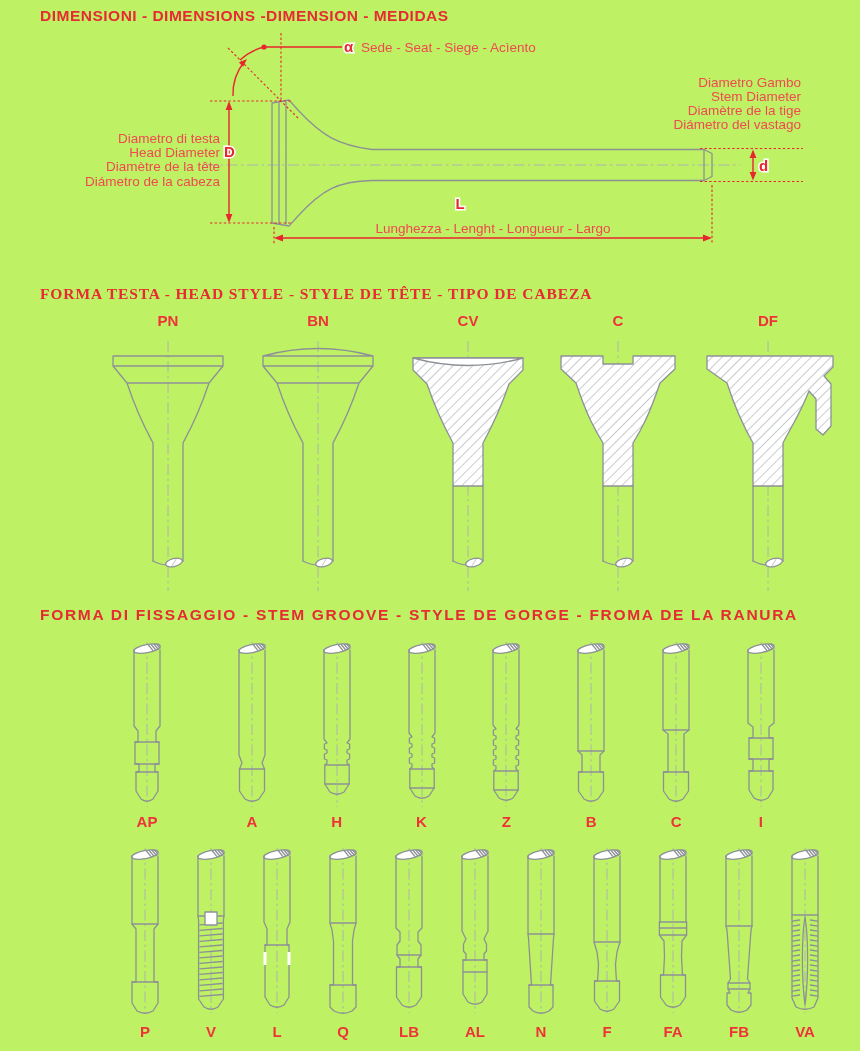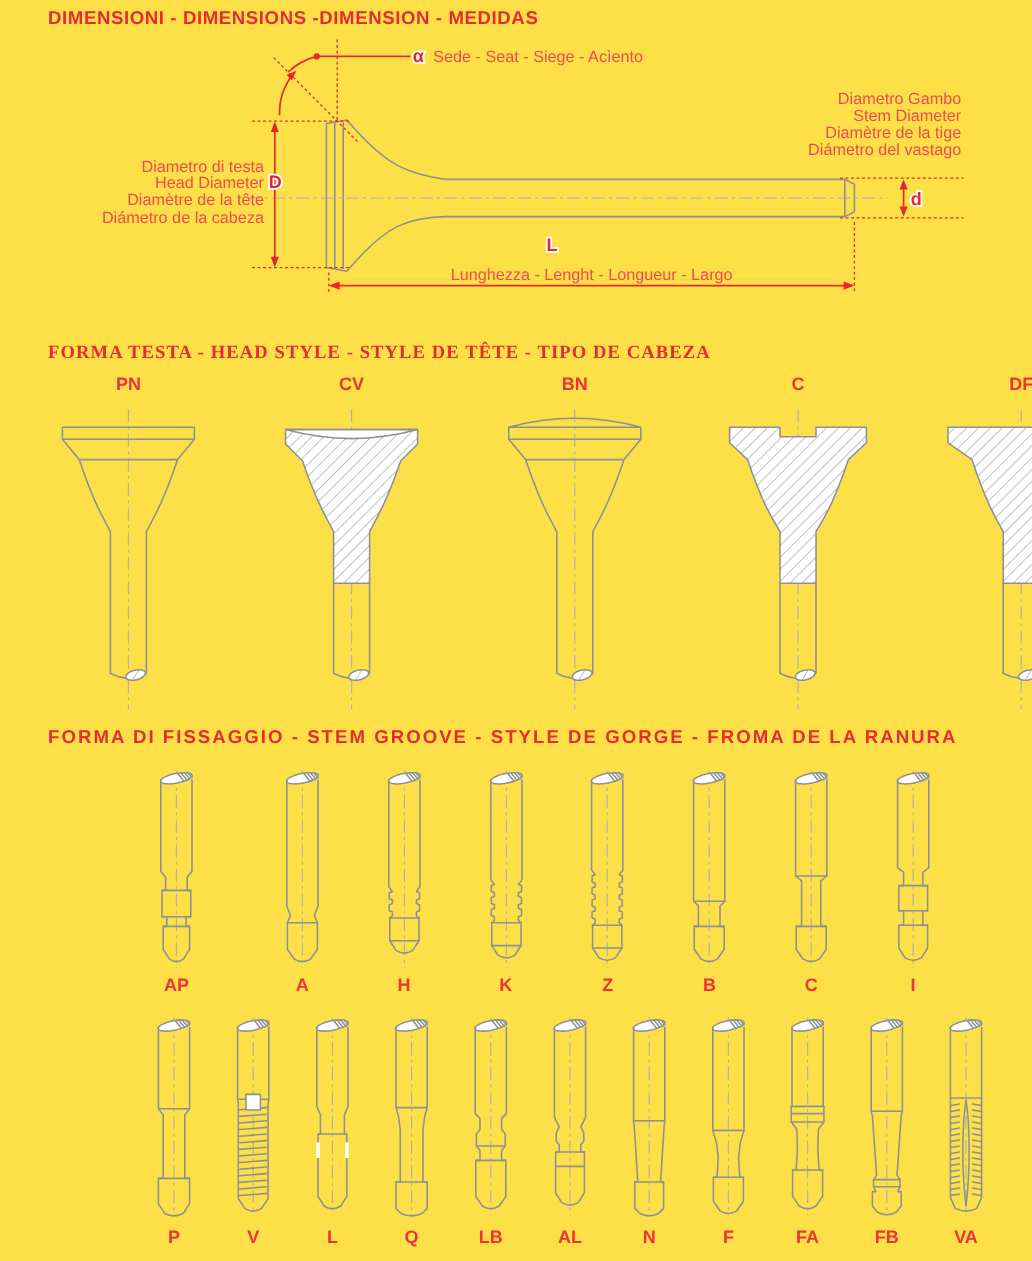--- a/index.html
+++ b/index.html
@@ -1,31 +1,31 @@
 <!DOCTYPE html>
 <html><head>
 <meta charset="utf-8">
 <style>
   html,body{margin:0;padding:0;background:#fff;}
-  .page{position:relative;width:860px;height:1051px;background:#fde047;overflow:hidden;
+  .page{position:relative;width:860px;height:1051px;background:#bef264;overflow:hidden;
         font-family:"Liberation Sans",sans-serif;}
   .heading{position:absolute;left:40px;color:#e62b33;font-weight:700;font-size:15.5px;white-space:nowrap;}
   .t1{top:7px;letter-spacing:.5px;}
   .t2{top:285px;letter-spacing:.9px;font-family:Liberation Serif, serif;}
   .t3{top:606px;letter-spacing:1.7px;}
   .dimsvg{position:absolute;left:0;top:30px;}
   svg .g{stroke:#8d9196;stroke-width:1.3;stroke-linejoin:round;stroke-linecap:round;}
   svg .cl{stroke:#aaaeb3;stroke-width:.9;stroke-dasharray:11 3.5 2.5 3.5;fill:none;}
   svg .rd{stroke:#e8262e;stroke-width:1.1;stroke-dasharray:2.4 2.2;fill:none;}
   svg .rs{stroke:#e8262e;stroke-width:1.4;fill:none;}
   svg .raf{fill:#e8262e;stroke:none;}
   svg text{font-family:"Liberation Sans",sans-serif;}
   .dimletter{font-weight:700;font-size:15px;fill:#e8262e;paint-order:stroke;stroke:#fff;stroke-width:3px;}
   .rlab{font-size:13.5px;fill:#ef4a50;}
-  .hrow{position:absolute;left:32px;top:312px;width:811px;display:flex;justify-content:flex-start;gap:36px;}
+  .hrow{position:absolute;left:32px;top:312px;width:811px;display:flex;justify-content:flex-end;}
   .hcell{width:150px;display:flex;flex-direction:column;align-items:center;}
   .figlabel{color:#ee3339;font-weight:700;font-size:15px;height:24px;}
   .grow{position:absolute;display:flex;justify-content:space-between;}
   .r1{left:114px;top:640px;width:680px;}
   .r1 .gcell:first-child{margin-right:20px;text-align:center;}
   .r2{left:112px;top:842px;width:722px;}
   .r2 svg{height:178px;}
   .gcell{width:66px;display:flex;flex-direction:column;align-items:center;}
   .glabel{color:#ee3339;font-weight:700;font-size:15px;margin-top:3px;}
 </style>
@@ -101,36 +101,36 @@
         <div class="figlabel">PN</div>
         <svg viewBox="0 0 150 262" width="150" height="262">
           <line class="cl" x1="75" y1="5" x2="75" y2="255"></line>
           <path class="g" fill="none" d="M20,20 H130 V30 H20 Z M20,30 L34,47 M130,30 L116,47 M34,47 H116
    M34,47 C45,80 53,94 60,107 L60,225 M116,47 C105,80 97,94 90,107 L90,225 "></path>
           <path class="g" fill="none" d="M60,225 Q75,233 90,225"></path>
           <ellipse class="g" cx="81" cy="226.5" rx="8.5" ry="4" transform="rotate(-14 81 226.5)" fill="url(#hatch)"></ellipse>
         </svg>
       </div>
       <div class="hcell">
+        <div class="figlabel">BN</div>
+        <svg viewBox="0 0 150 262" width="150" height="262">
+          <line class="cl" x1="75" y1="5" x2="75" y2="255"></line>
+          <path class="g" fill="none" d="M20,20 H130 V30 H20 Z M20,30 L34,47 M130,30 L116,47 M34,47 H116
+   M34,47 C45,80 53,94 60,107 L60,225 M116,47 C105,80 97,94 90,107 L90,225 M20,20 Q75,5 130,20"></path>
+          <path class="g" fill="none" d="M60,225 Q75,233 90,225"></path>
+          <ellipse class="g" cx="81" cy="226.5" rx="8.5" ry="4" transform="rotate(-14 81 226.5)" fill="url(#hatch)"></ellipse>
+        </svg>
+      </div>
+      <div class="hcell">
         <div class="figlabel">CV</div>
         <svg viewBox="0 0 150 262" width="150" height="262">
           <line class="cl" x1="75" y1="5" x2="75" y2="255"></line>
           <path class="g" fill="url(#hatch)" d="M20,22 H130 V34 L116,48 C105,80 97,94 90,107 L90,150 L60,150 L60,107 C53,94 45,80 34,48 L20,34 Z"></path>
           <path class="g" fill="#fff" d="M20,22 Q75,37 130,22 L20,22 Z"></path>
           <path class="g" fill="none" d="M60,150 L60,225 M90,150 L90,225"></path>
-          <path class="g" fill="none" d="M60,225 Q75,233 90,225"></path>
-          <ellipse class="g" cx="81" cy="226.5" rx="8.5" ry="4" transform="rotate(-14 81 226.5)" fill="url(#hatch)"></ellipse>
-        </svg>
-      </div>
-      <div class="hcell">
-        <div class="figlabel">BN</div>
-        <svg viewBox="0 0 150 262" width="150" height="262">
-          <line class="cl" x1="75" y1="5" x2="75" y2="255"></line>
-          <path class="g" fill="none" d="M20,20 H130 V30 H20 Z M20,30 L34,47 M130,30 L116,47 M34,47 H116
-   M34,47 C45,80 53,94 60,107 L60,225 M116,47 C105,80 97,94 90,107 L90,225 M20,20 Q75,5 130,20"></path>
           <path class="g" fill="none" d="M60,225 Q75,233 90,225"></path>
           <ellipse class="g" cx="81" cy="226.5" rx="8.5" ry="4" transform="rotate(-14 81 226.5)" fill="url(#hatch)"></ellipse>
         </svg>
       </div>
       <div class="hcell">
         <div class="figlabel">C</div>
         <svg viewBox="0 0 150 262" width="150" height="262">
           <line class="cl" x1="75" y1="5" x2="75" y2="255"></line>
           <path class="g" fill="url(#hatch)" d="M18,20 H60 V28 H90 V20 H132 V33 L117,47 C106,80 98,94 90,107 L90,150 L60,150 L60,107 C52,94 44,80 33,47 L18,33 Z"></path>
           <path class="g" fill="none" d="M60,150 L60,225 M90,150 L90,225"></path>

